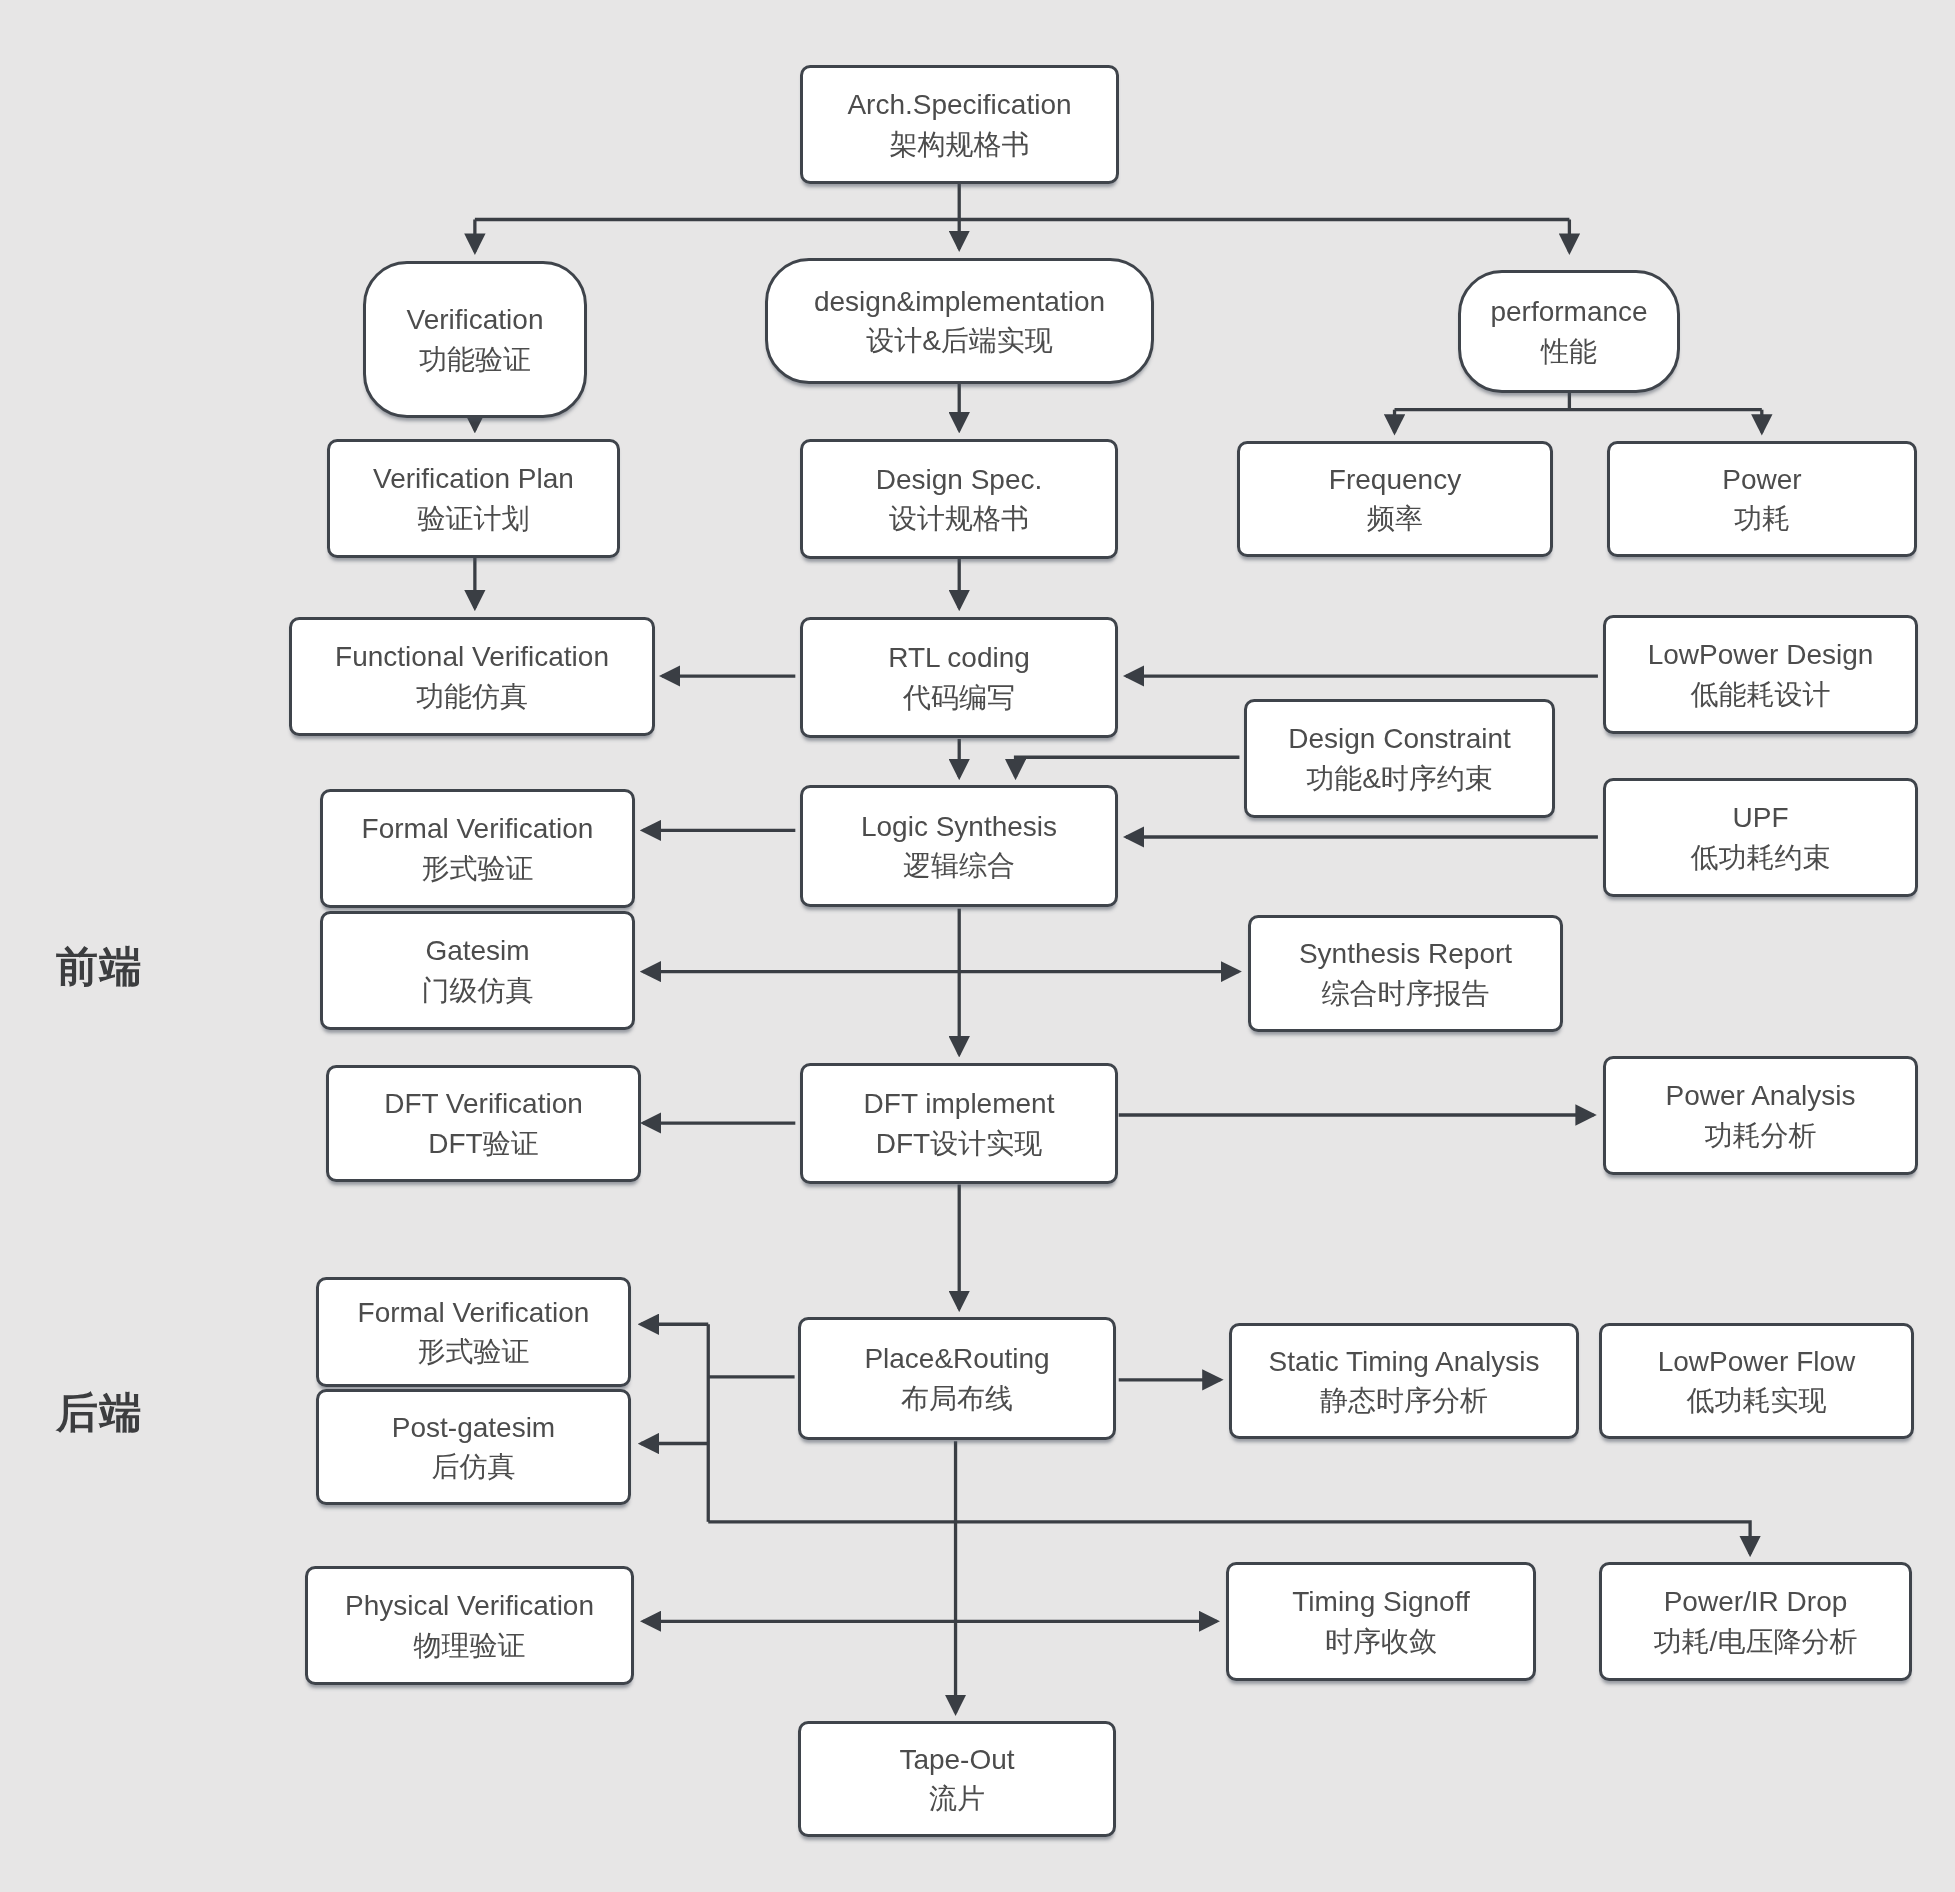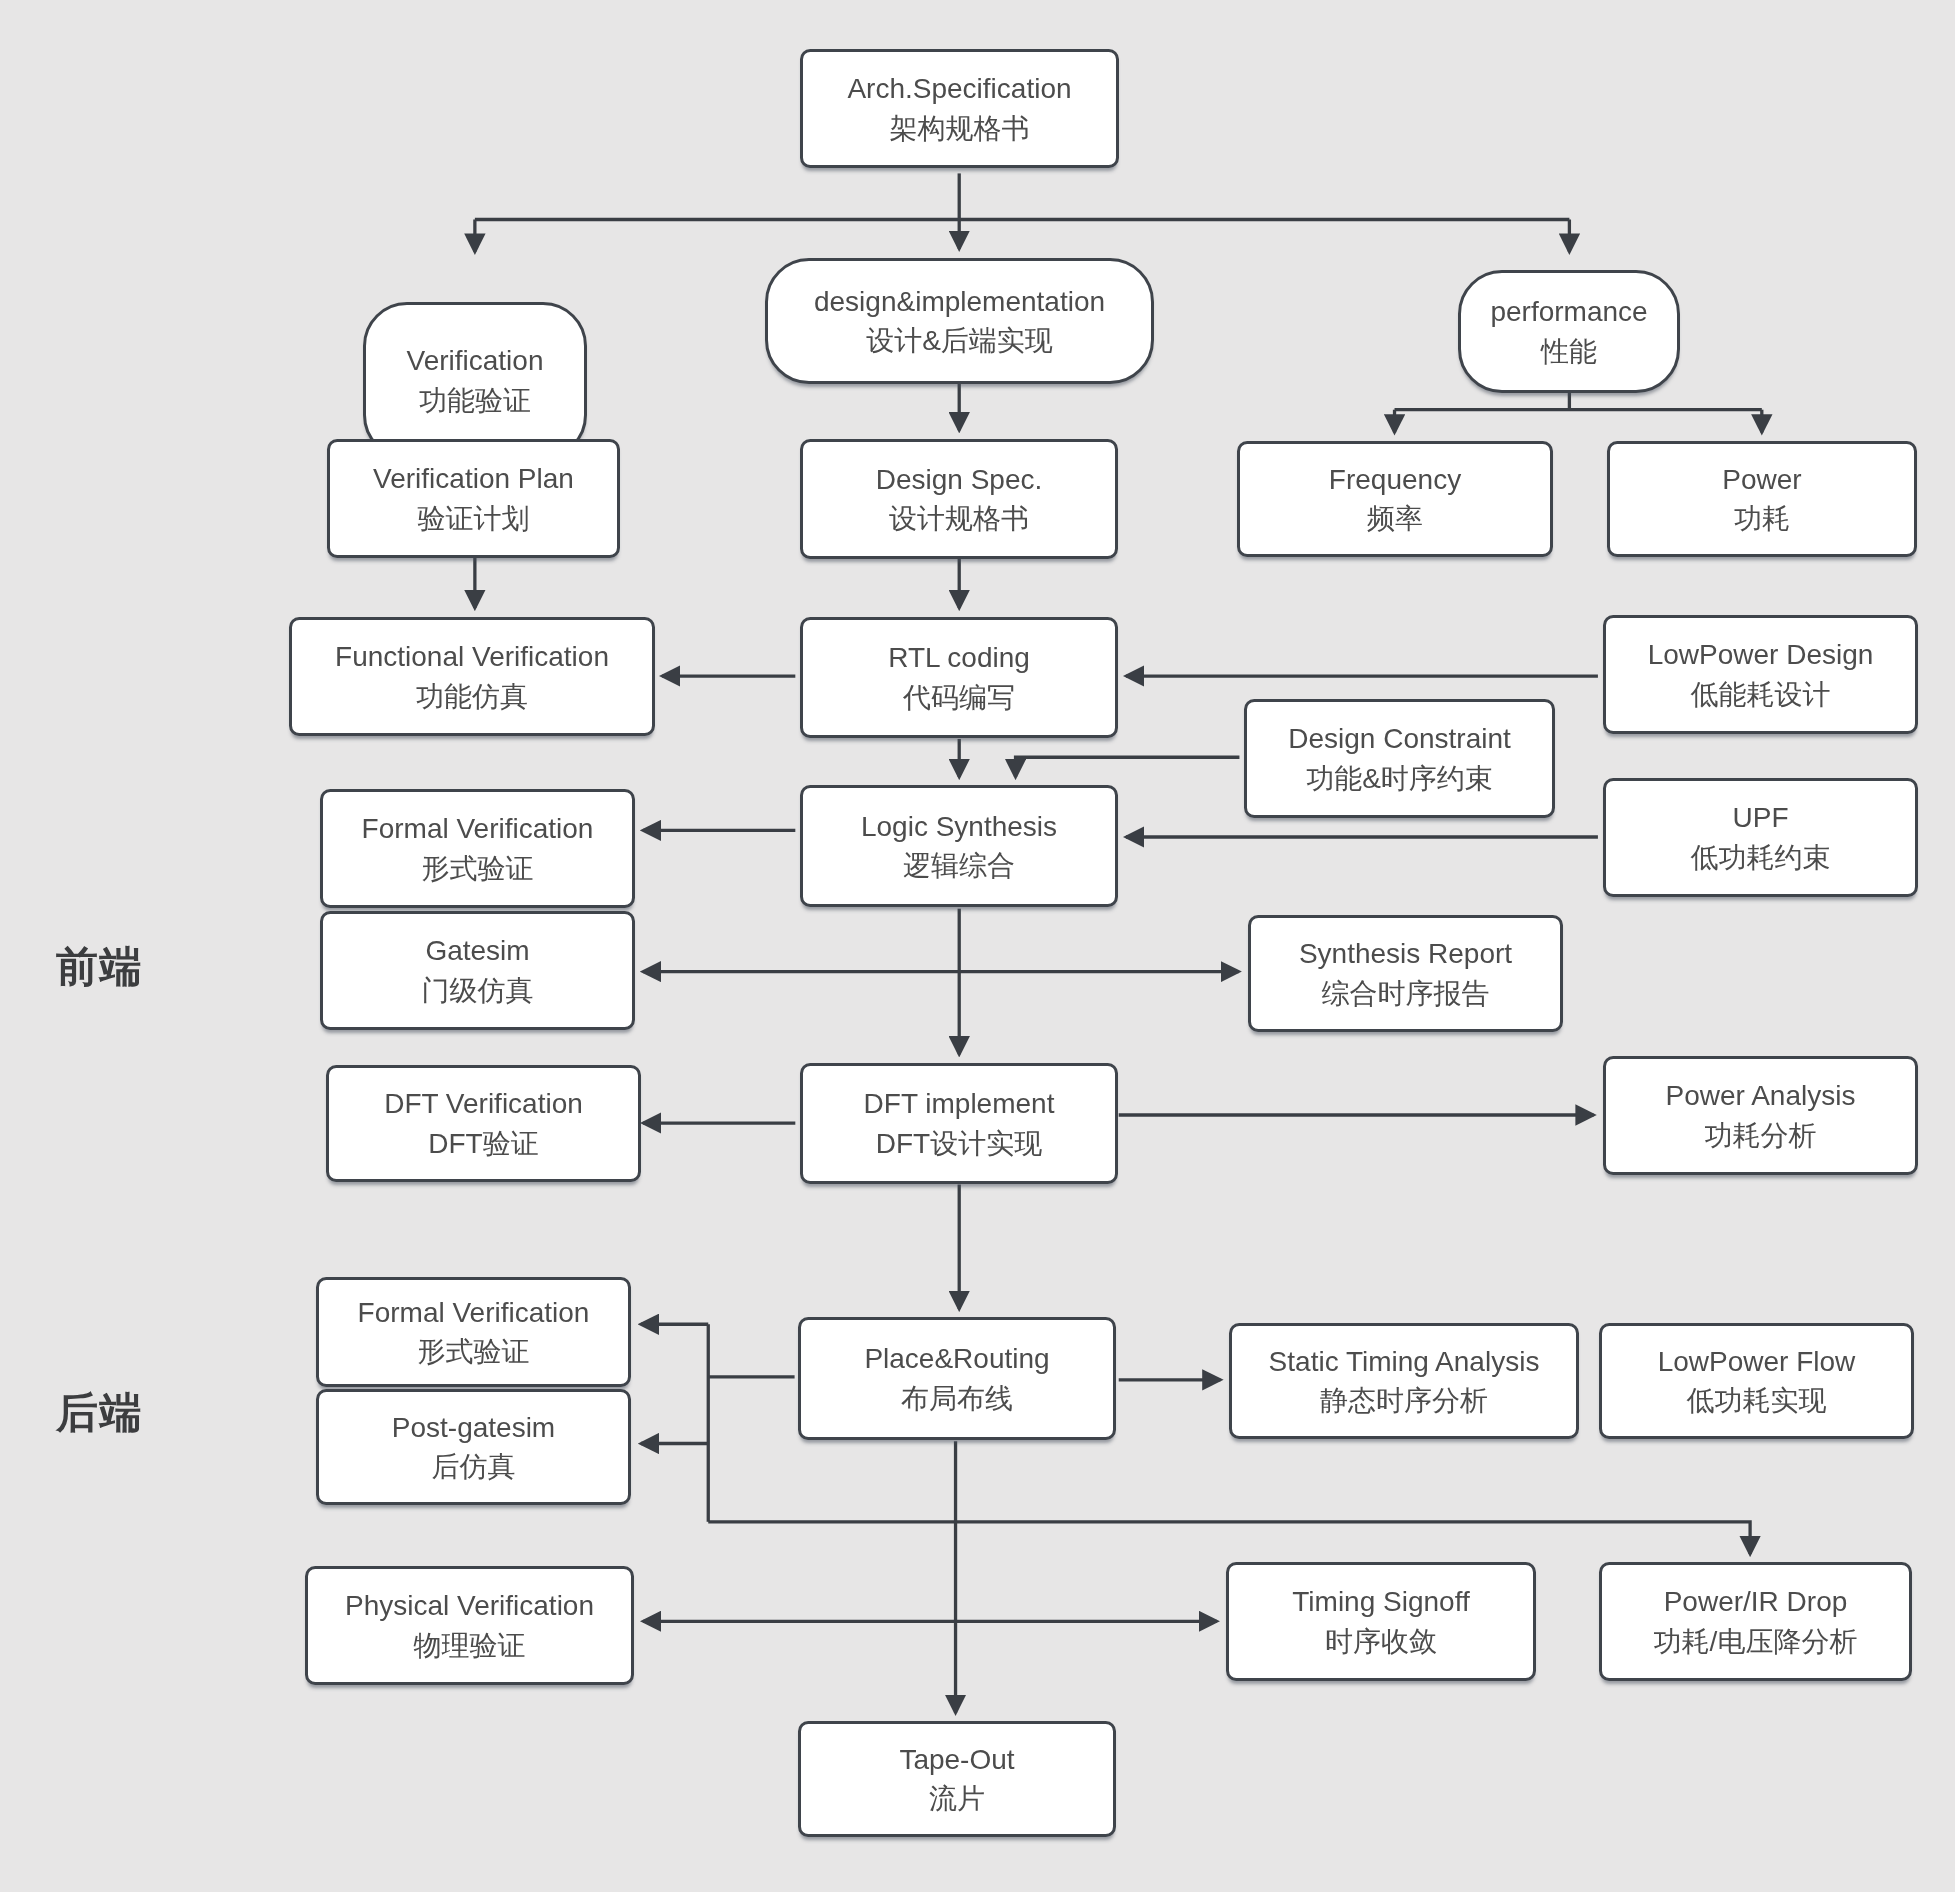--- a/index.html
+++ b/index.html
@@ -85,26 +85,26 @@
 
       <path d="M1529,1886 H1668" marker-end="url(#arrow)"></path>
       <path d="M1306,1970 V2341" marker-end="url(#arrow)"></path>
       <path d="M879,2216 H1663" marker-start="url(#arrow)" marker-end="url(#arrow)"></path>
     </g>
   </svg>
 
   <div class="section-label" style="left:56px;top:939px;">前端</div>
   <div class="section-label" style="left:56px;top:1385px;">后端</div>
 
-  <div class="node" style="left:800px;top:49px;width:319px;height:119px;">
+  <div class="node" style="left:800px;top:65px;width:319px;height:119px;">
     <div class="en">Arch.Specification</div>
     <div class="zh">架构规格书</div>
   </div>
 
-  <div class="node stadium" style="left:363px;top:261px;width:224px;height:157px;margin-top:41px;">
+  <div class="node stadium" style="left:363px;top:261px;width:224px;height:157px;">
     <div class="en">Verification</div>
     <div class="zh">功能验证</div>
   </div>
 
   <div class="node stadium" style="left:765px;top:258px;width:389px;height:126px;">
     <div class="en">design&amp;implementation</div>
     <div class="zh">设计&amp;后端实现</div>
   </div>
 
   <div class="node stadium" style="left:1458px;top:261px;width:222px;height:123px;margin-top:9px;">

